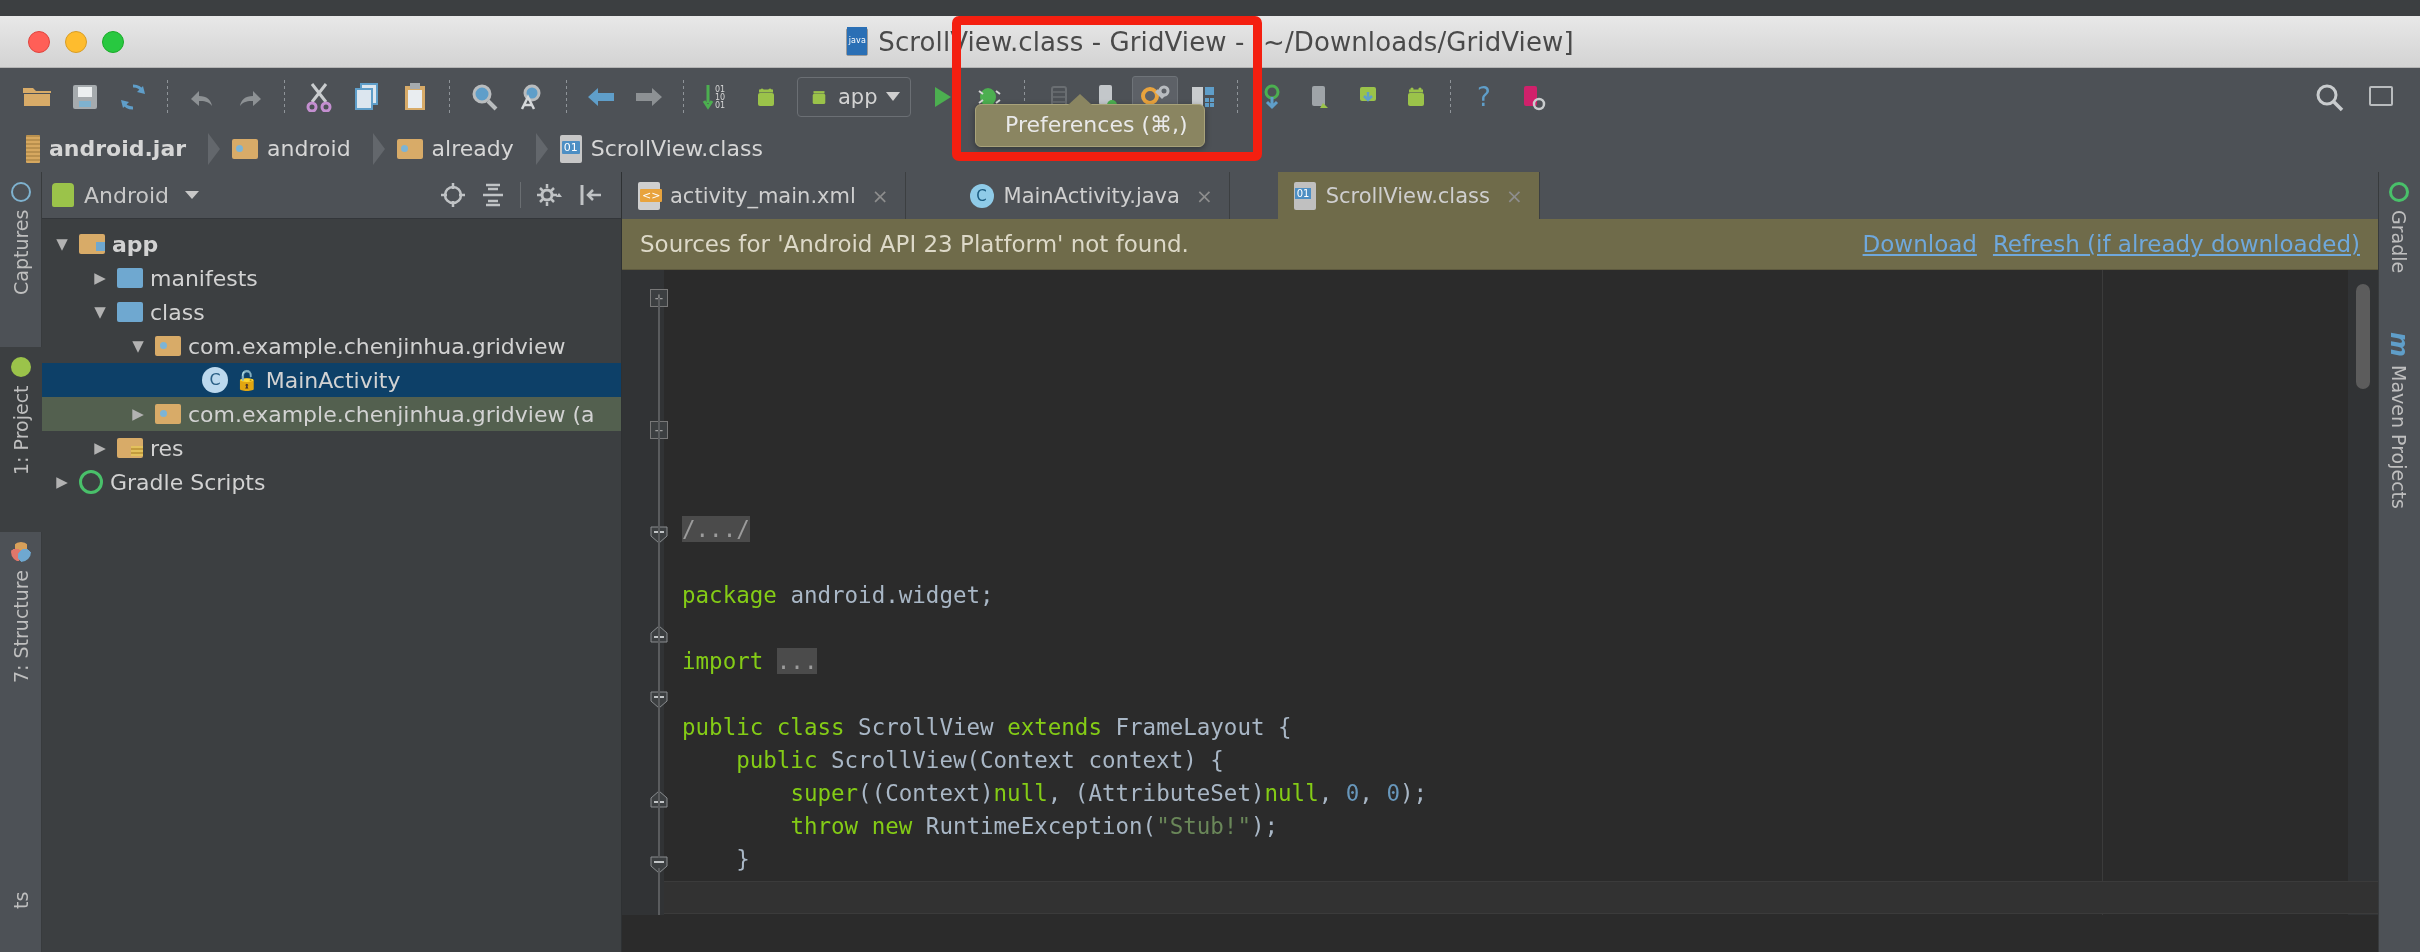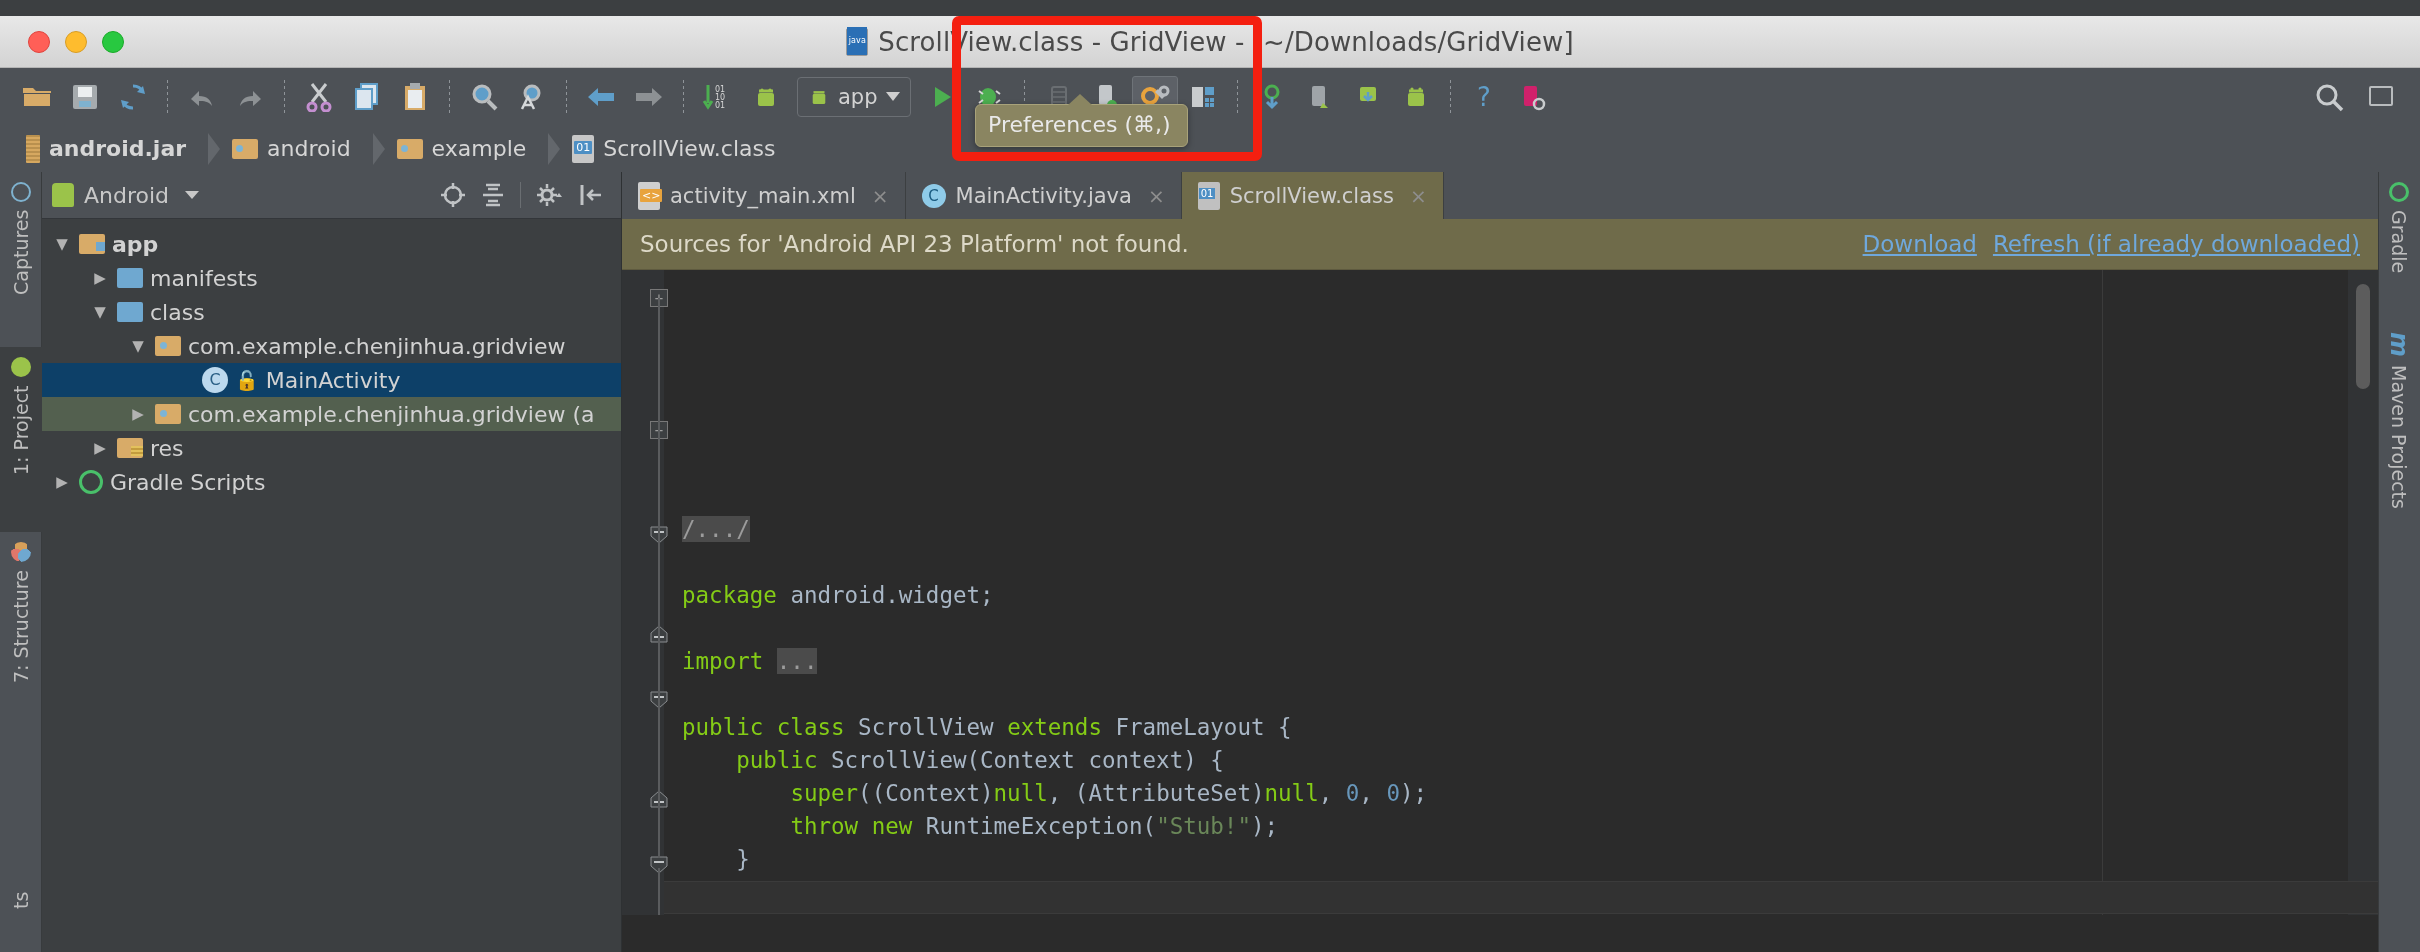--- a/index.html
+++ b/index.html
@@ -55,21 +55,21 @@
   }
   .caret{ width:0;height:0;border-left:7px solid transparent;border-right:7px solid transparent;
           border-top:9px solid #cfcfcf; }
 
   .tb-right{ margin-left:auto; display:flex; align-items:center; padding-right:16px; gap:6px;}
 
   
   .tooltip{
     position:absolute; left:975px; top:88px; z-index:40;
     background:#8a8561; border:1px solid #a8a27a; border-radius:6px;
-    color:#e9e9e9; font-size:22px; padding:7px 16px 9px 12px;
+    color:#e9e9e9; font-size:22px; padding:7px 16px 9px 29px;
     box-shadow:0 2px 6px rgba(0,0,0,.35);
   }
   .tooltip::before{
     content:""; position:absolute; top:-11px; left:92px;
     border-left:12px solid transparent;border-right:12px solid transparent;
     border-bottom:11px solid #8a8561;
   }
 
   
   .annot{
@@ -158,21 +158,21 @@
      font-size:16px;text-align:center;line-height:26px;flex:0 0 auto;}
   .lock{color:#7ac943;font-size:19px;}
   .gradico{width:24px;height:24px;border-radius:50%;border:3px solid #49c06a;flex:0 0 auto;}
   .bold{font-weight:bold;}
 
   
   .editor{
     position:absolute; left:622px; top:156px; right:42px; bottom:0;
     background:#2b2b2b; overflow:hidden;
   }
-  .tabs{ height:47px; background:#4d5156; display:flex; align-items:stretch; }
+  .tabs{ height:47px; background:#4d5156; display:flex; align-items:stretch;gap:48px; }
   .tab{ display:flex;align-items:center; gap:10px; padding:0 16px;
         color:#cfcfcf; font-size:21px; border-right:1px solid #3c3f41; cursor:pointer;}
   .tab.active{ background:#6f6b4a; }
   .tab .x{ color:#8e8e8e; font-size:20px; margin-left:6px;}
   .xmlico{width:22px;height:28px;background:#cfcfcf;border-radius:2px;position:relative;}
   .xmlico::after{content:"<>";position:absolute;left:2px;top:7px;font-size:11px;
      background:#e8a33d;color:#fff;padding:0 2px;border-radius:1px;}
   .javaico{width:24px;height:24px;border-radius:50%;background:#8fcbe8;color:#1a5b80;
      font-size:15px;text-align:center;line-height:24px;}
   .clsico{width:22px;height:28px;background:#c0c0c0;border-radius:2px;position:relative;}
@@ -465,21 +465,21 @@
       <span>android.jar</span>
       <span class="chev"></span>
     </div>
     <div class="crumb">
       <span class="foldericon"></span>
       <span>android</span>
       <span class="chev"></span>
     </div>
     <div class="crumb">
       <span class="foldericon"></span>
-      <span>example</span>
+      <span>already</span>
       <span class="chev"></span>
     </div>
     <div class="crumb">
       <span class="classicon"></span>
       <span>ScrollView.class</span>
     </div>
   </div>
 
   <div class="lstrip">
     <div class="vtab" style="top:0;height:175px;">

